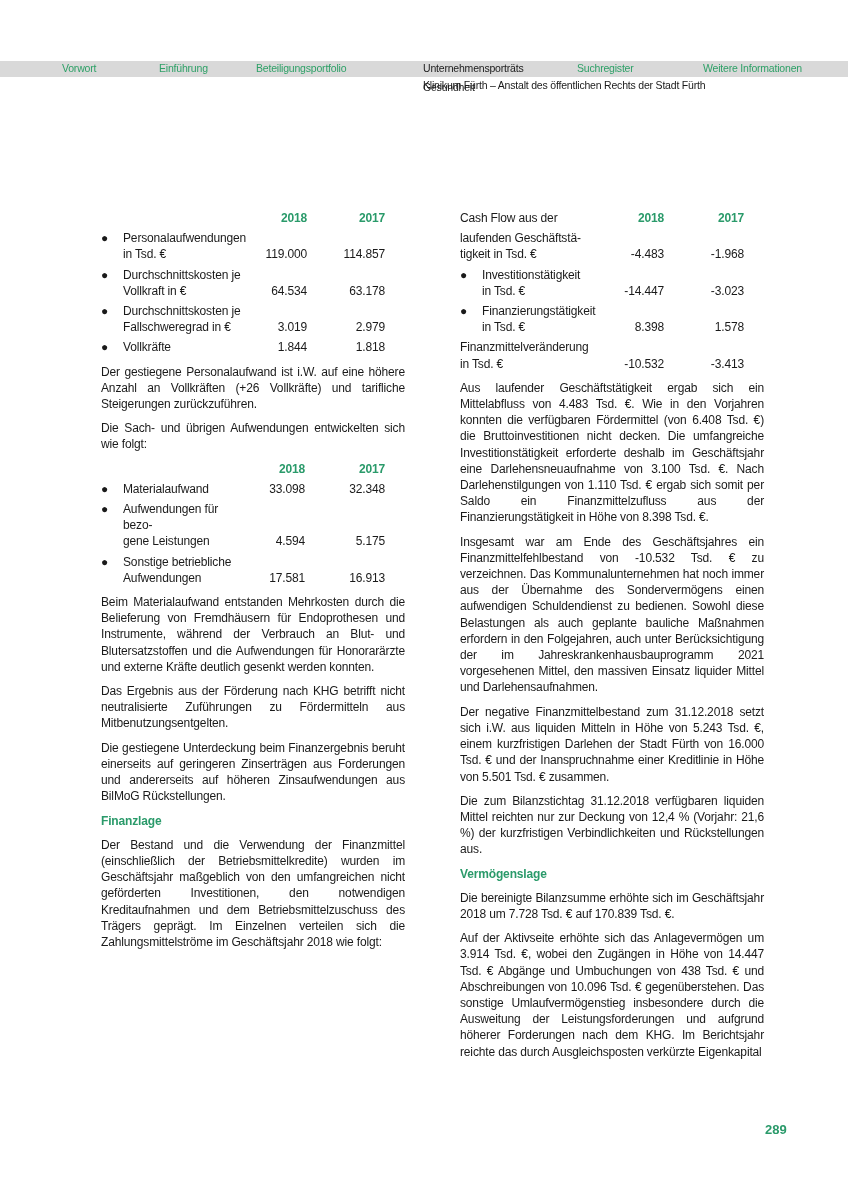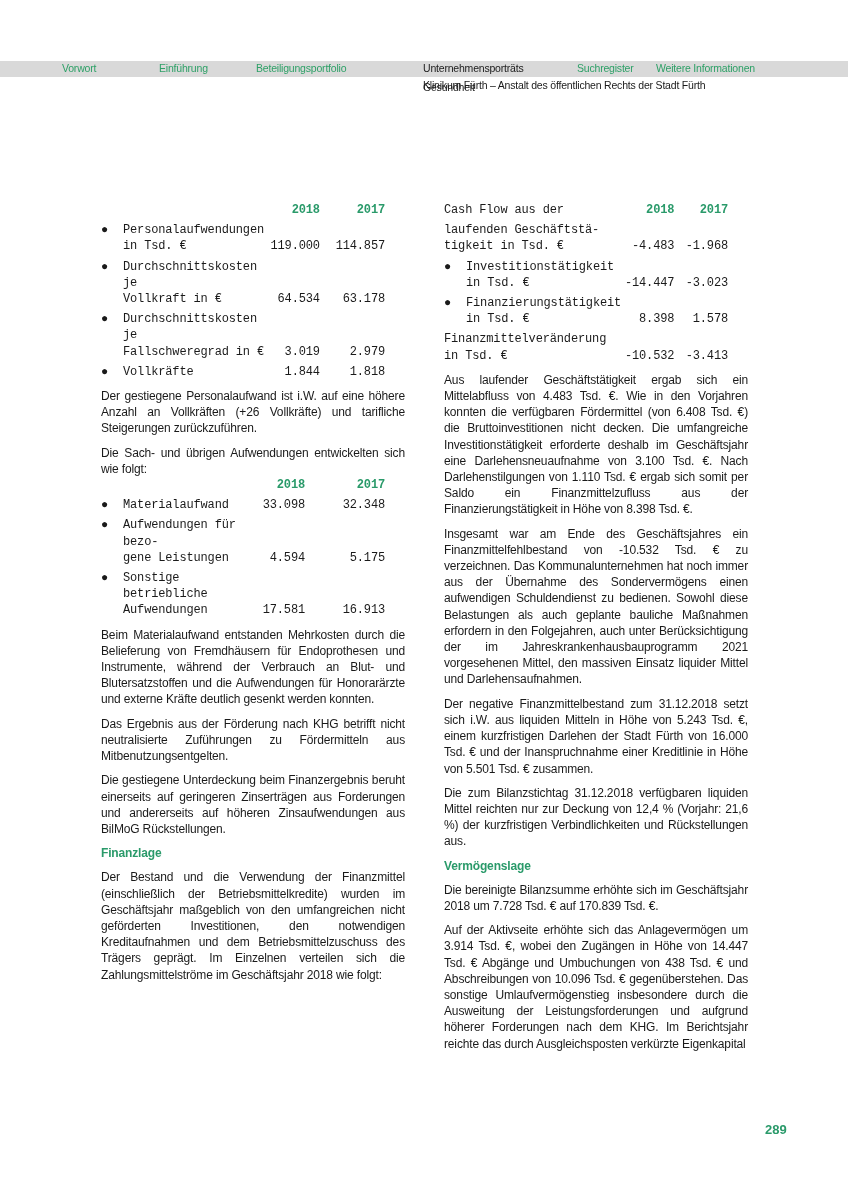--- a/index.html
+++ b/index.html
@@ -4,43 +4,43 @@
 <style>
   html, body { margin: 0; padding: 0; background: #ffffff; }
   body { width: 848px; height: 1200px; position: relative; overflow: hidden;
          font-family: "Liberation Sans", sans-serif; color: #1a1a1a; }
   .navbar { position: absolute; left: 0; top: 61px; width: 848px; height: 16px; background: #d9d9d9; }
   .nav-item { position: absolute; top: 0; font-size: 10.5px; line-height: 14px; color: #2ea067; white-space: nowrap; letter-spacing: -0.2px; }
   .nav-item.active { color: #1a1a1a; }
   .crumb { position: absolute; left: 423px; font-size: 10.5px; line-height: 14px; color: #1a1a1a; white-space: nowrap; letter-spacing: -0.2px; }
   .col { position: absolute; width: 304px; font-size: 12px; line-height: 16.2px; letter-spacing: -0.15px; }
   .col-left { left: 101px; top: 202px; }
-  .col-right { left: 444px; top: 202px; }
+  .col-right { left: 460px; top: 202px; }
   .p { margin: 0 0 8px 0; text-align: justify; hyphens: manual; }
   .head-green { color: #2a9a6a; font-weight: bold; margin: 0 0 8px 0; }
-  table.kv { border-collapse: collapse; width: 284px; margin: 0 0 4px 0; font-family: Liberation Mono, monospace; }
+  table.kv { border-collapse: collapse; width: 284px; margin: 8px 0 4px 0; }
   table.kv td { padding: 0; vertical-align: bottom; }
   table.kv td.lbl { padding-bottom: 4px; }
   table.kv td.num { text-align: right; width: 62px; padding-bottom: 4px; }
   table.kv td.num2 { width: 80px; }
   table.kv th { color: #2a9a6a; font-weight: bold; text-align: right; padding: 0 0 4px 0; }
   .bullet-row { position: relative; padding-left: 22px; }
   .bullet { position: absolute; left: 0; top: 0; }
   .page-number { position: absolute; left: 765px; top: 1122px; font-size: 13px; font-weight: bold; color: #2a9a6a; }
 </style>
 </head>
 <body>
 
 <div class="navbar">
   <a class="nav-item" style="left:62px">Vorwort</a>
   <a class="nav-item" style="left:159px">Einführung</a>
   <a class="nav-item" style="left:256px">Beteiligungsportfolio</a>
   <a class="nav-item active" style="left:423px">Unternehmensporträts</a>
   <a class="nav-item" style="left:577px">Suchregister</a>
-  <a class="nav-item" style="left:656px">Weitere Informationen</a>
+  <a class="nav-item" style="left:703px">Weitere Informationen</a>
 </div>
 
 <div class="crumb" style="top:80px">Gesundheit</div>
 <div class="crumb" style="top:78px">Klinikum Fürth – Anstalt des öffentlichen Rechts der Stadt Fürth</div>
 
 <div class="col col-left">
   <table class="kv">
     <tbody>
         <tr>
       <th style="text-align:left"></th>

